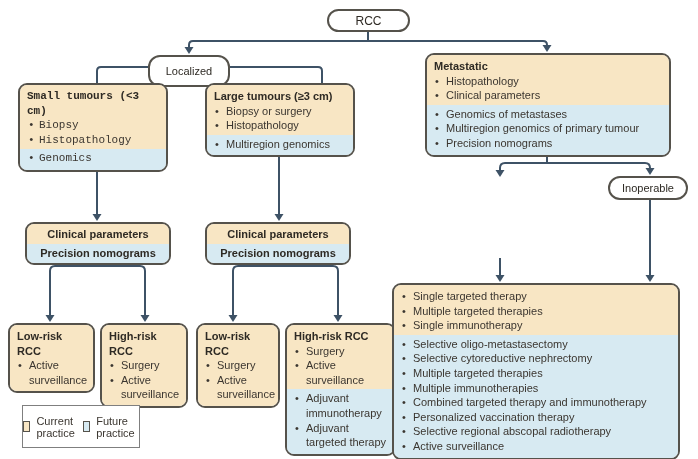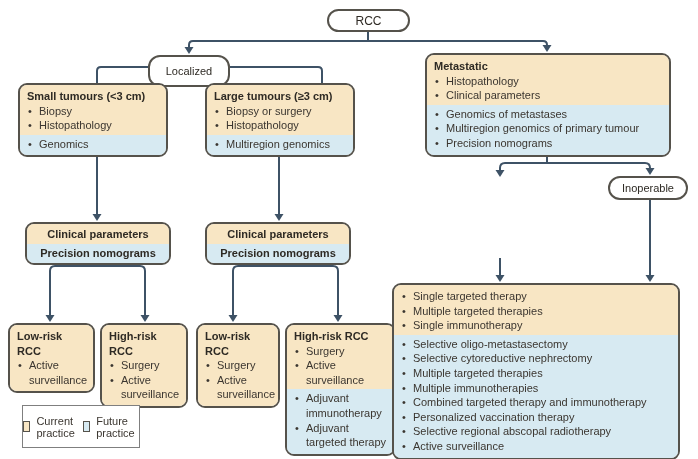--- a/index.html
+++ b/index.html
@@ -80,21 +80,21 @@
   </svg>
 
   <div class="pill root" style="left:327px;top:9px;width:83px;height:23px;">
     <span>RCC</span>
   </div>
 
   <div class="pill" style="left:148px;top:55px;width:82px;height:32px;">
     <span>Localized</span>
   </div>
 
-  <div class="node" style="left:18px;top:83px;width:150px;">
+  <div class="node" style="left:18px;top:83px;width:150px;font-family:Liberation Mono, monospace;">
     <div class="sec current">
       <div class="title">Small tumours (&lt;3 cm)</div>
       <ul class="blist">
         <li>Biopsy</li>
         <li>Histopathology</li>
       </ul>
     </div>
     <div class="sec future">
       <ul class="blist">
         <li>Genomics</li>

